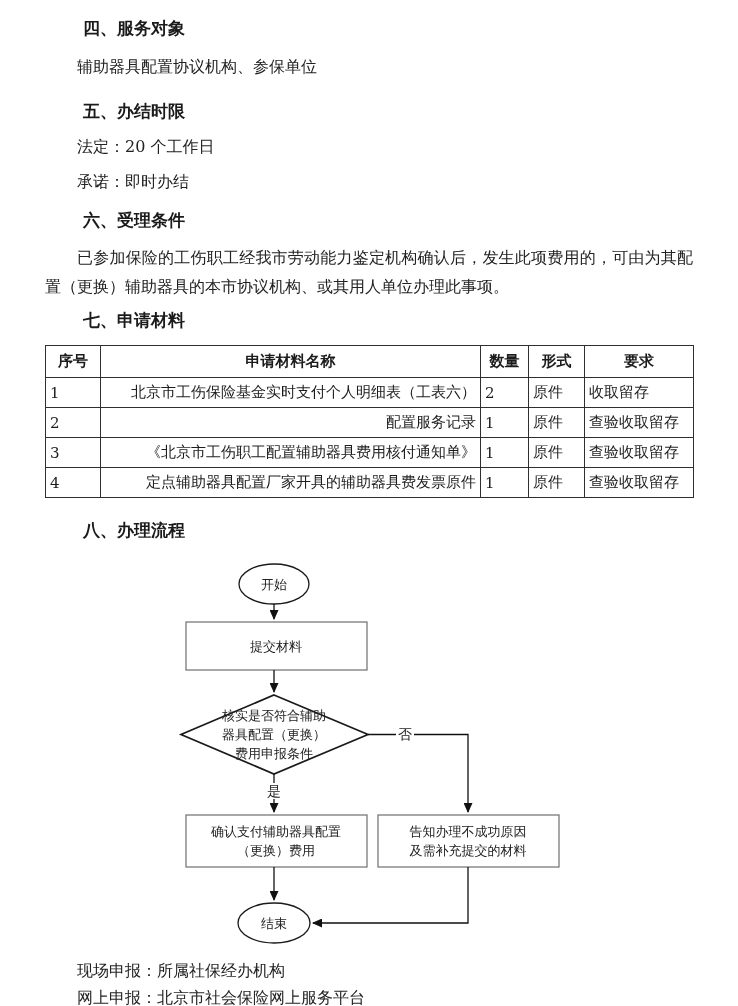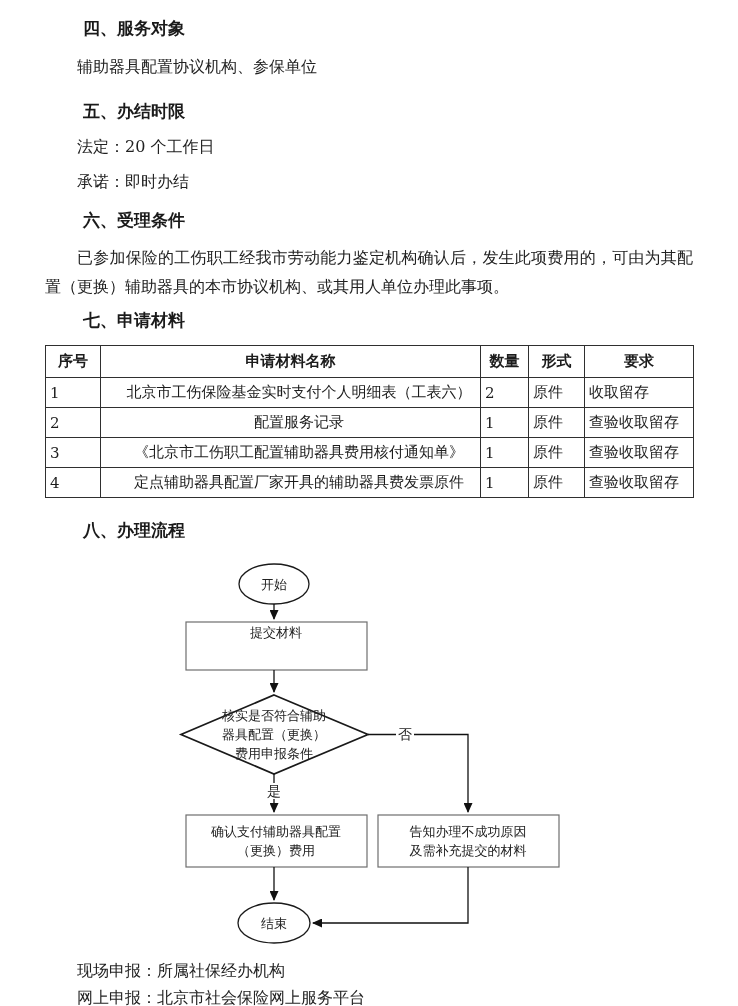--- a/index.html
+++ b/index.html
@@ -35,21 +35,21 @@
   }
   table.materials th, table.materials td {
     border: 1px solid #2f2f2f; vertical-align: middle;
     padding: 0 4px; overflow: hidden; white-space: nowrap;
   }
   table.materials th {
     font-family: "Liberation Sans", "DejaVu Sans", sans-serif;
     font-weight: bold; height: 32px; font-size: 15px;
   }
   table.materials td { height: 30px; font-size: 15px; }
-  table.materials td.name { text-align: center; padding-left: 21px; }
+  table.materials td.name { text-align: right; padding-left: 21px; }
   
   .flowchart {
     position: relative; width: 738px; height: 400px;
     margin-top: 10px; margin-left: -45px;
   }
   .flowchart svg { position: absolute; left: 0; top: 0; }
   .fc-label {
     position: absolute; transform: translate(-50%, -50%);
     font-size: 13px; line-height: 19px; text-align: center;
     color: #222; white-space: nowrap;
@@ -156,21 +156,21 @@
         <rect x="186" y="263" width="181" height="52" fill="none" stroke="#6e6e6e" stroke-width="1.2"></rect>
 
         <rect x="378" y="263" width="181" height="52" fill="none" stroke="#6e6e6e" stroke-width="1.2"></rect>
         <line x1="274" y1="315" x2="274" y2="348" stroke="#111111" stroke-width="1.3" marker-end="url(#arrow)"></line>
 
         <ellipse cx="274" cy="371" rx="36" ry="20" fill="none" stroke="#1a1a1a" stroke-width="1.3"></ellipse>
         <polyline points="468,315 468,371 313,371" fill="none" stroke="#111111" stroke-width="1.3" marker-end="url(#arrow)"></polyline>
       </svg>
 
       <div class="fc-label" style="left:274px; top:32px;">开始</div>
-      <div class="fc-label" style="left:276px; top:80px;">提交材料</div>
+      <div class="fc-label" style="left:276px; top:94px;">提交材料</div>
       <div class="fc-label" style="left:274px; top:182px;">
         <div>核实是否符合辅助</div>
         <div>器具配置（更换）</div>
         <div>费用申报条件</div>
       </div>
       <div class="fc-edge-label" style="left:274px; top:239px;">是</div>
       <div class="fc-edge-label" style="left:405px; top:182px;">否</div>
       <div class="fc-label" style="left:276px; top:289px;">
         <div>确认支付辅助器具配置</div>
         <div>（更换）费用</div>

